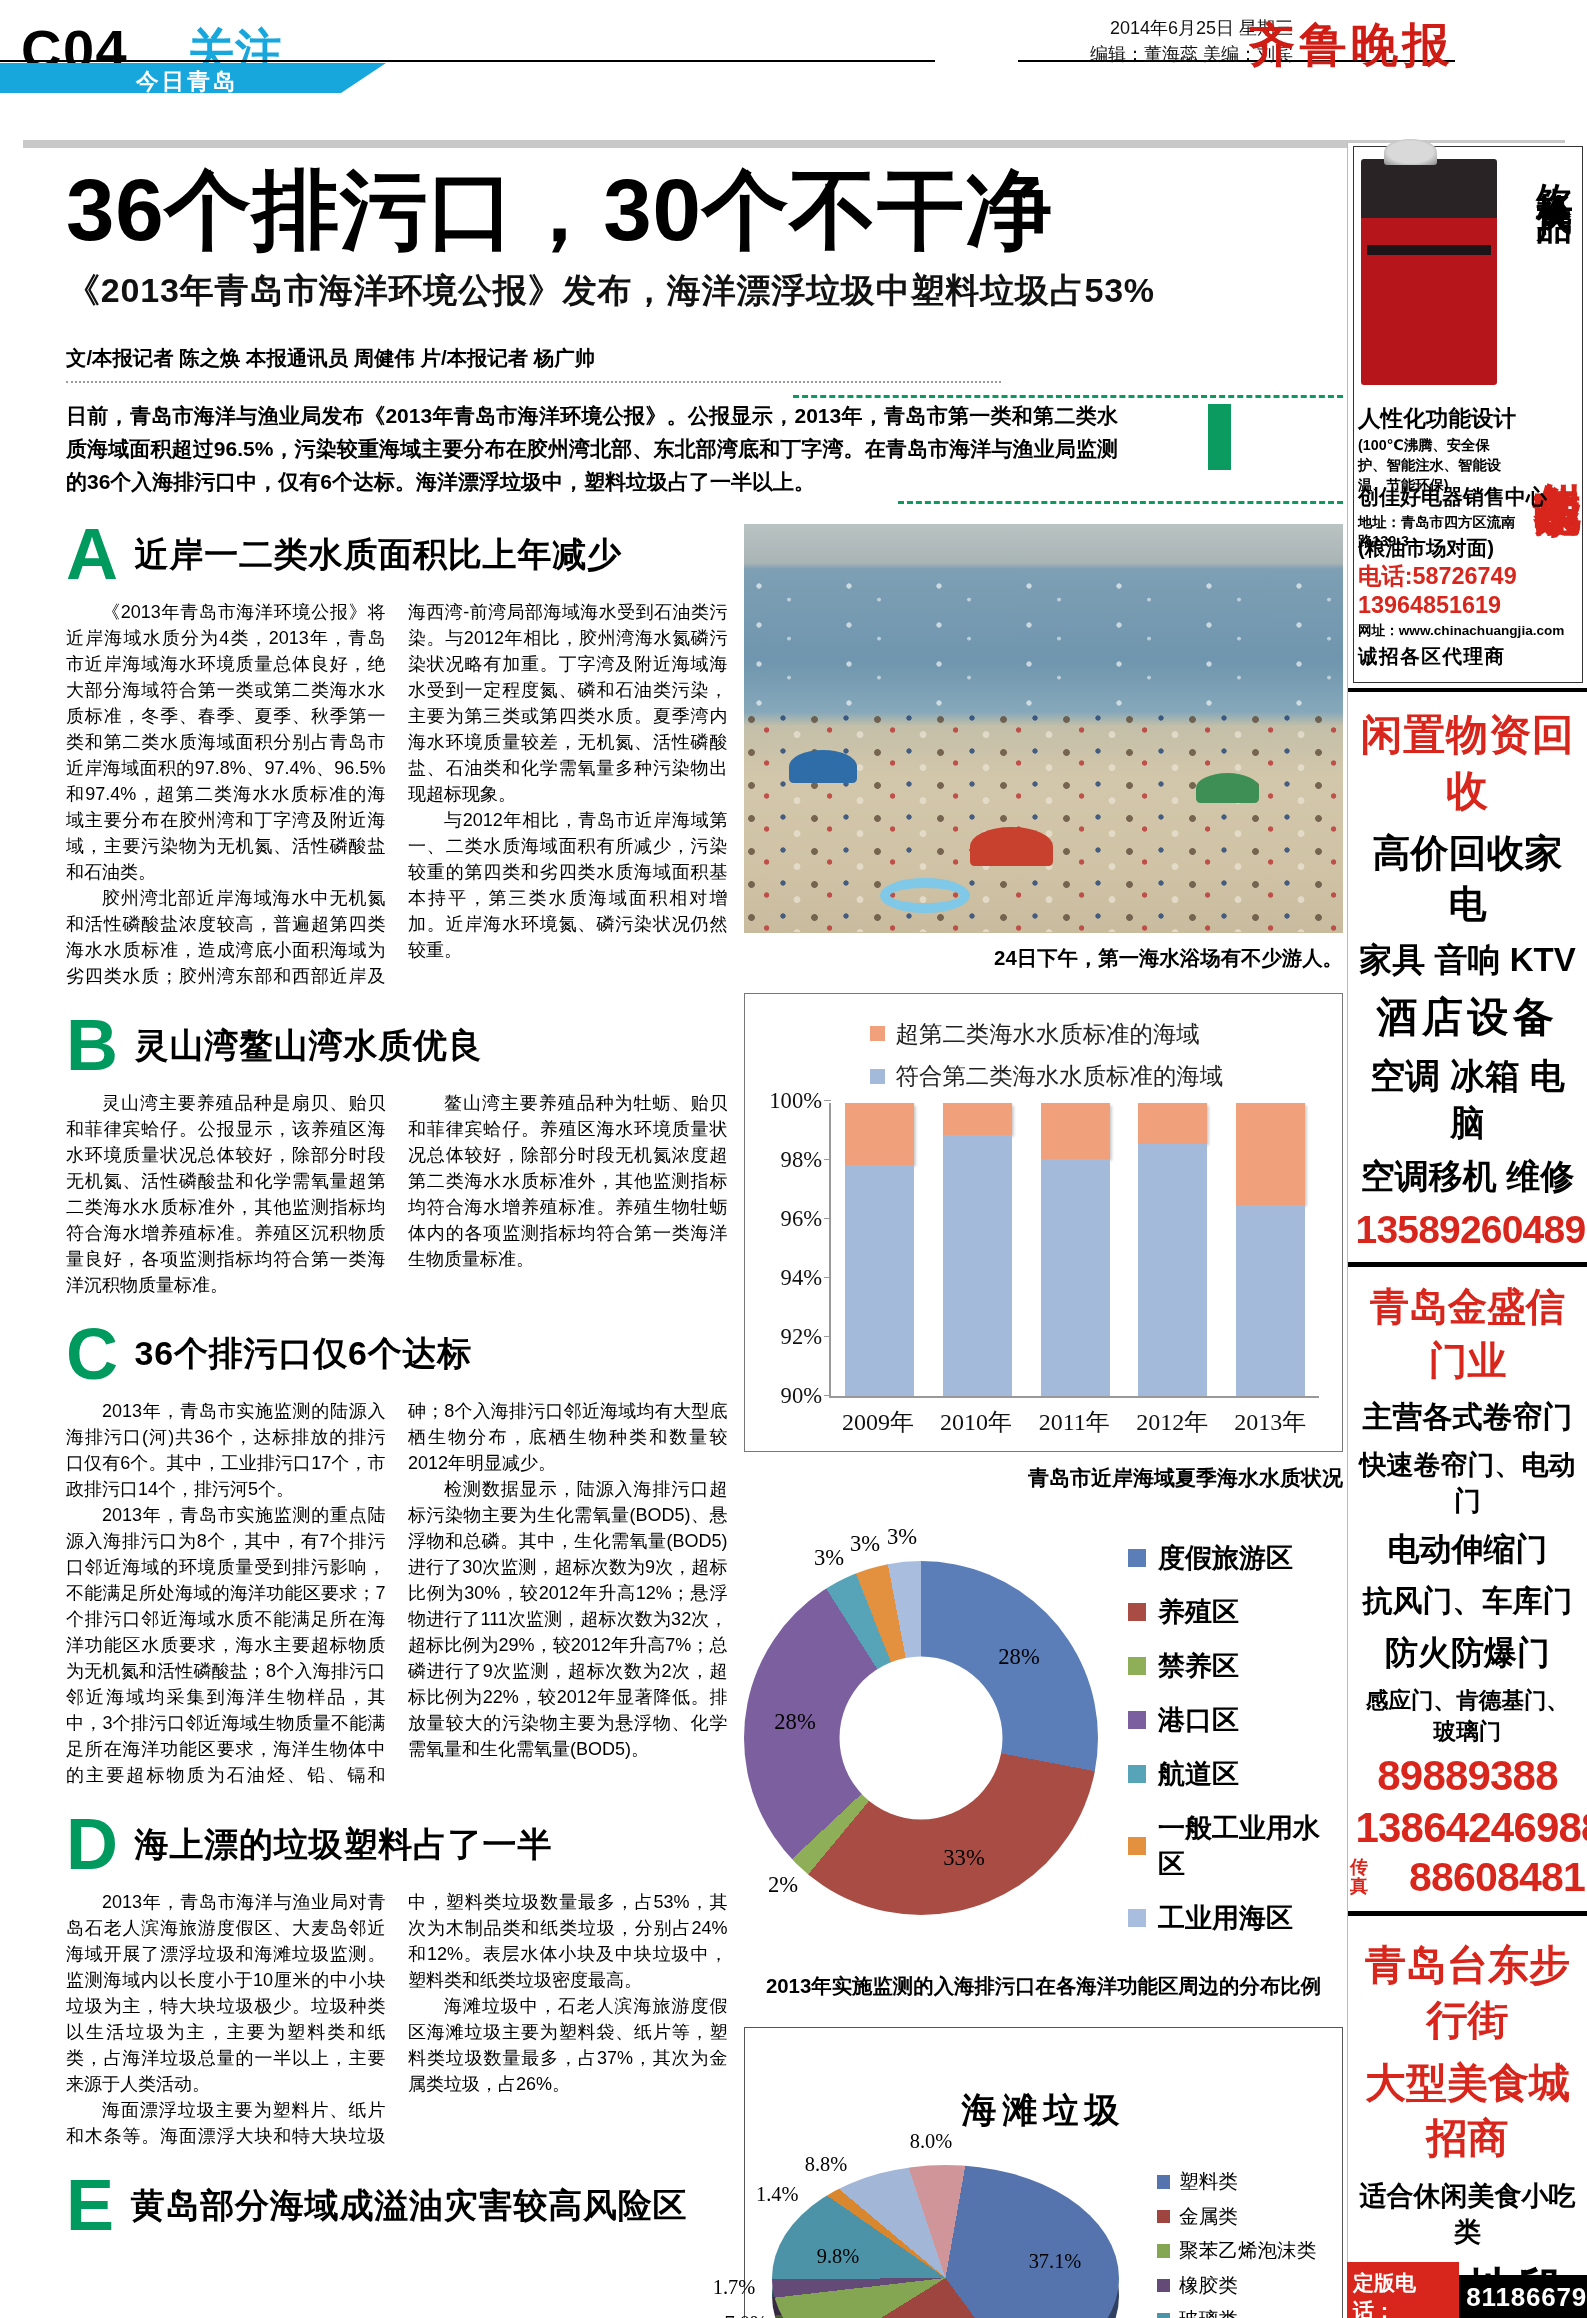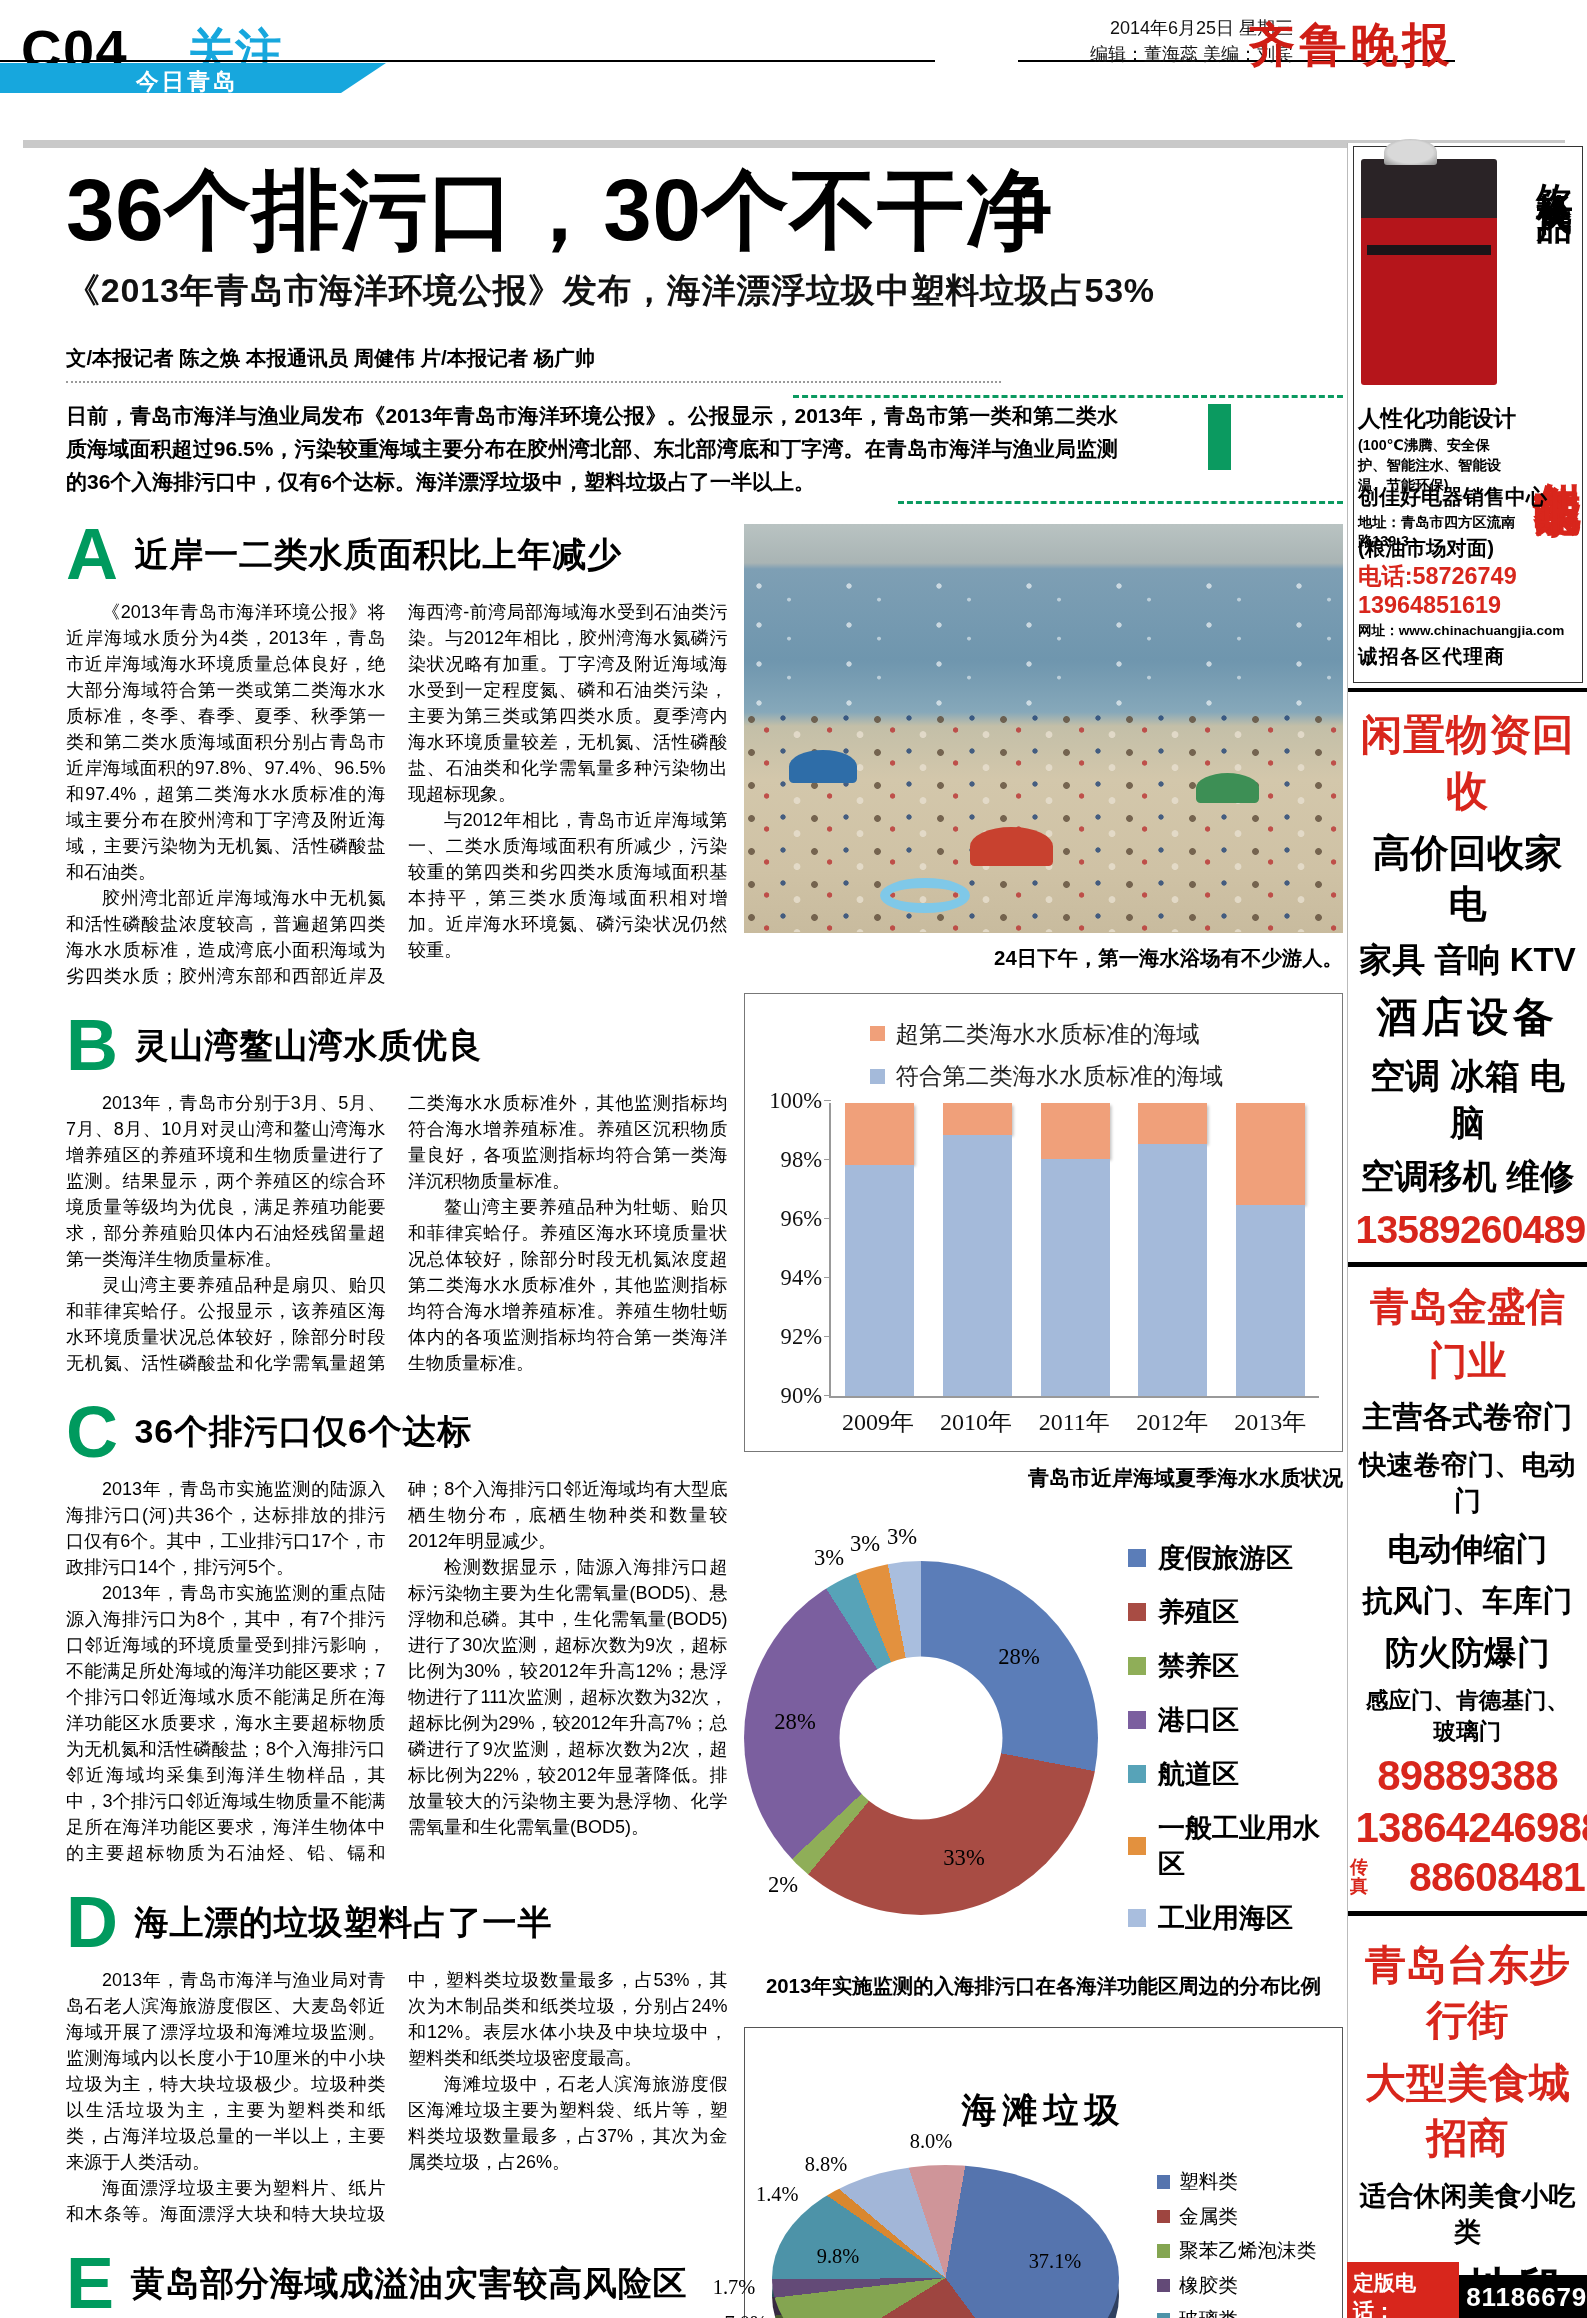--- a/index.html
+++ b/index.html
@@ -214,21 +214,20 @@
               <p>与2012年相比，青岛市近岸海域第一、二类水质海域面积有所减少，污染较重的第四类和劣四类水质海域面积基本持平，第三类水质海域面积相对增加。近岸海水环境氮、磷污染状况仍然较重。</p>
             </div>
         </div>
 
         <div class="sec">
           <div class="sec-head">
             <span class="sec-letter">B</span>
             <span class="sec-title">灵山湾鳌山湾水质优良</span>
           </div>
           <div class="sec-body">
-              <p>2013年，青岛市分别于3月、5月、7月、8月、10月对灵山湾和鳌山湾海水增养殖区的养殖环境和生物质量进行了监测。结果显示，两个养殖区的综合环境质量等级均为优良，满足养殖功能要求，部分养殖贻贝体内石油烃残留量超第一类海洋生物质量标准。</p>
               <p>灵山湾主要养殖品种是扇贝、贻贝和菲律宾蛤仔。公报显示，该养殖区海水环境质量状况总体较好，除部分时段无机氮、活性磷酸盐和化学需氧量超第二类海水水质标准外，其他监测指标均符合海水增养殖标准。养殖区沉积物质量良好，各项监测指标均符合第一类海洋沉积物质量标准。</p>
               <p>鳌山湾主要养殖品种为牡蛎、贻贝和菲律宾蛤仔。养殖区海水环境质量状况总体较好，除部分时段无机氮浓度超第二类海水水质标准外，其他监测指标均符合海水增养殖标准。养殖生物牡蛎体内的各项监测指标均符合第一类海洋生物质量标准。</p>
             </div>
         </div>
 
         <div class="sec">
           <div class="sec-head">
             <span class="sec-letter">C</span>
             <span class="sec-title">36个排污口仅6个达标</span>
           </div>

